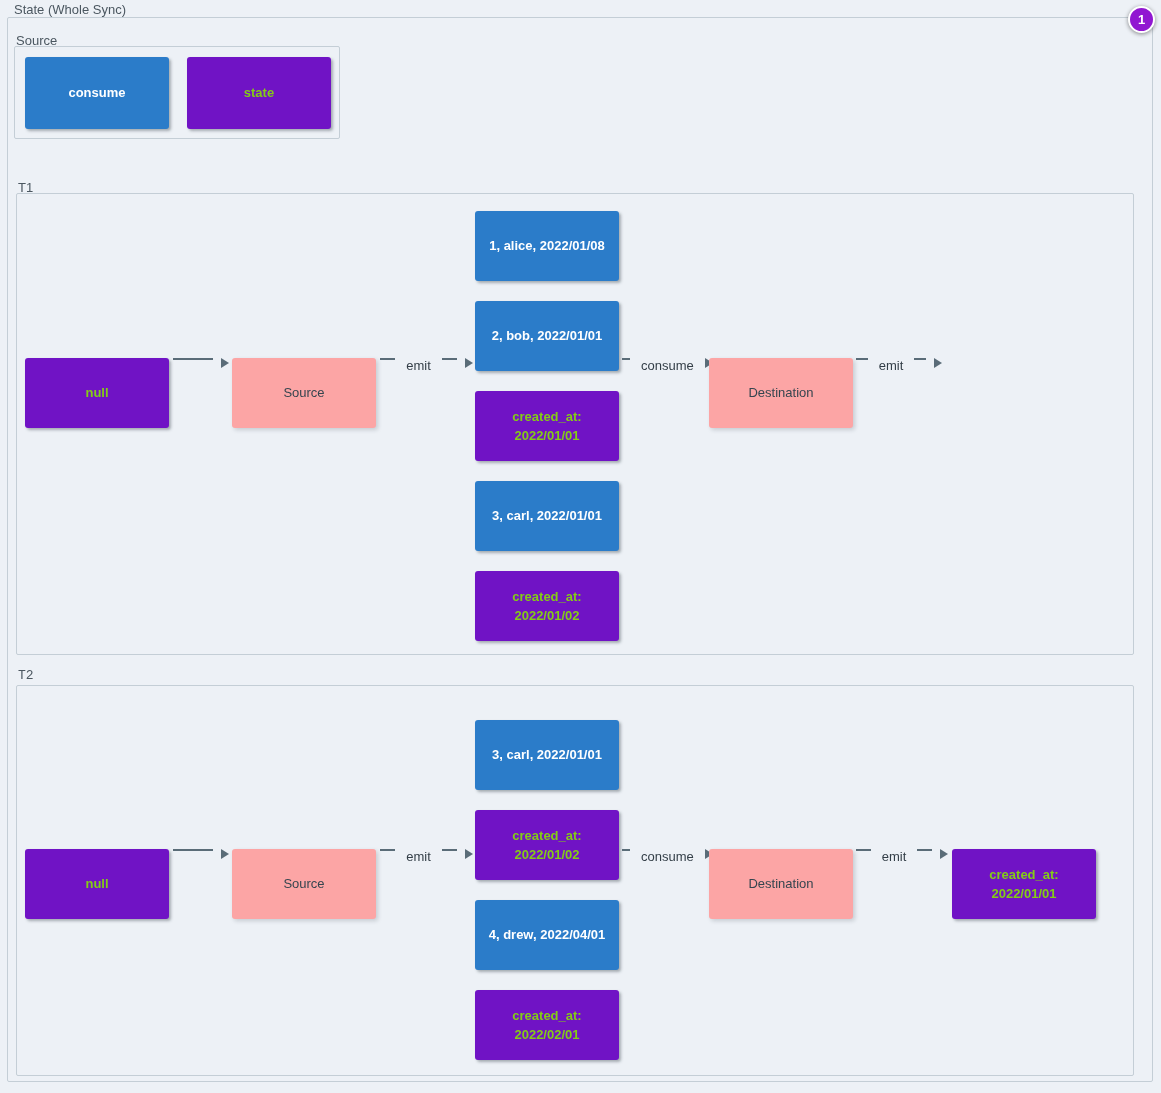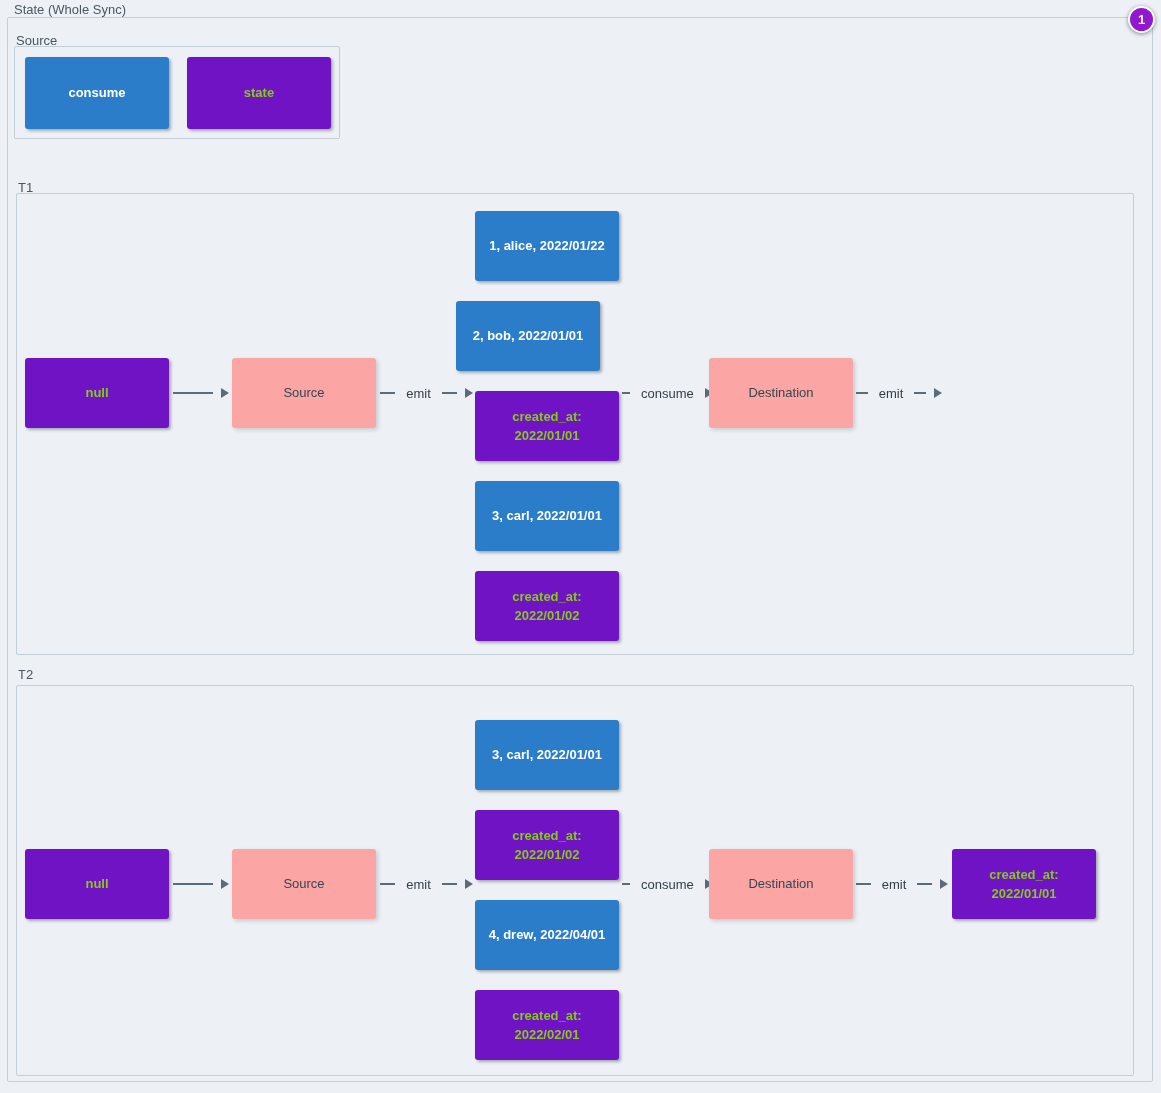--- a/index.html
+++ b/index.html
@@ -21,21 +21,21 @@
     position:absolute;width:144px;height:70px;
     display:flex;align-items:center;justify-content:center;
     text-align:center;border-radius:3px;font-size:13px;line-height:1.5;
     white-space:pre-line;padding:4px;
   }
   .node[data-type="record"]{background:var(--record);color:#fff;font-weight:600;box-shadow:2px 2px 3px rgba(30,40,50,.35);}
   .node[data-type="state"]{background:var(--state);color:#84cc16;font-weight:600;box-shadow:2px 2px 3px rgba(30,40,50,.35);}
   .node.plain{background:#fca5a5;color:var(--text-dark);font-weight:400;box-shadow:2px 2px 4px rgba(30,40,50,.18);}
   .legend-node{height:72px;}
   .arrow{
-    position:absolute;height:70px;display:flex;align-items:center;
+    position:absolute;height:70px;display:flex;
     color:#333e47;font-size:13px;white-space:nowrap;gap:8px;
   }
   .arrow .line{height:2px;background:var(--arrow);flex:1 1 auto;min-width:8px;}
   .arrow .head{width:0;height:0;border-top:5px solid transparent;border-bottom:5px solid transparent;border-left:8px solid var(--arrow);flex:0 0 auto;}
   .arrow .lbl{padding:0 3px;flex:0 0 auto;}
   .badge{
     position:absolute;width:27px;height:27px;border-radius:50%;
     background:var(--badge);border:2px solid #fff;
     display:flex;align-items:center;justify-content:center;
     color:#fff;font-size:13px;font-weight:700;
@@ -69,22 +69,22 @@
 
   <div class="node plain" style="left:232px;top:358px;">Source</div>
 
   <div class="arrow" style="left:380px;top:358px;width:93px;">
     <div class="line"></div>
     <span class="lbl">emit</span>
     <div class="line"></div>
     <div class="head"></div>
   </div>
 
-  <div class="node" style="left:475px;top:211px;" data-type="record">1, alice, 2022/01/22</div>
-  <div class="node" style="left:456px;top:301px;" data-type="record">2, bob, 2022/01/01</div>
+  <div class="node" style="left:475px;top:211px;" data-type="record">1, alice, 2022/01/08</div>
+  <div class="node" style="left:475px;top:301px;" data-type="record">2, bob, 2022/01/01</div>
   <div class="node" style="left:475px;top:391px;" data-type="state">created_at:
 2022/01/01</div>
   <div class="node" style="left:475px;top:481px;" data-type="record">3, carl, 2022/01/01</div>
   <div class="node" style="left:475px;top:571px;" data-type="state">created_at:
 2022/01/02</div>
 
   <div class="arrow" style="left:622px;top:358px;width:84px;">
     <div class="line"></div>
     <span class="lbl">consume</span>
     <div class="head"></div>

